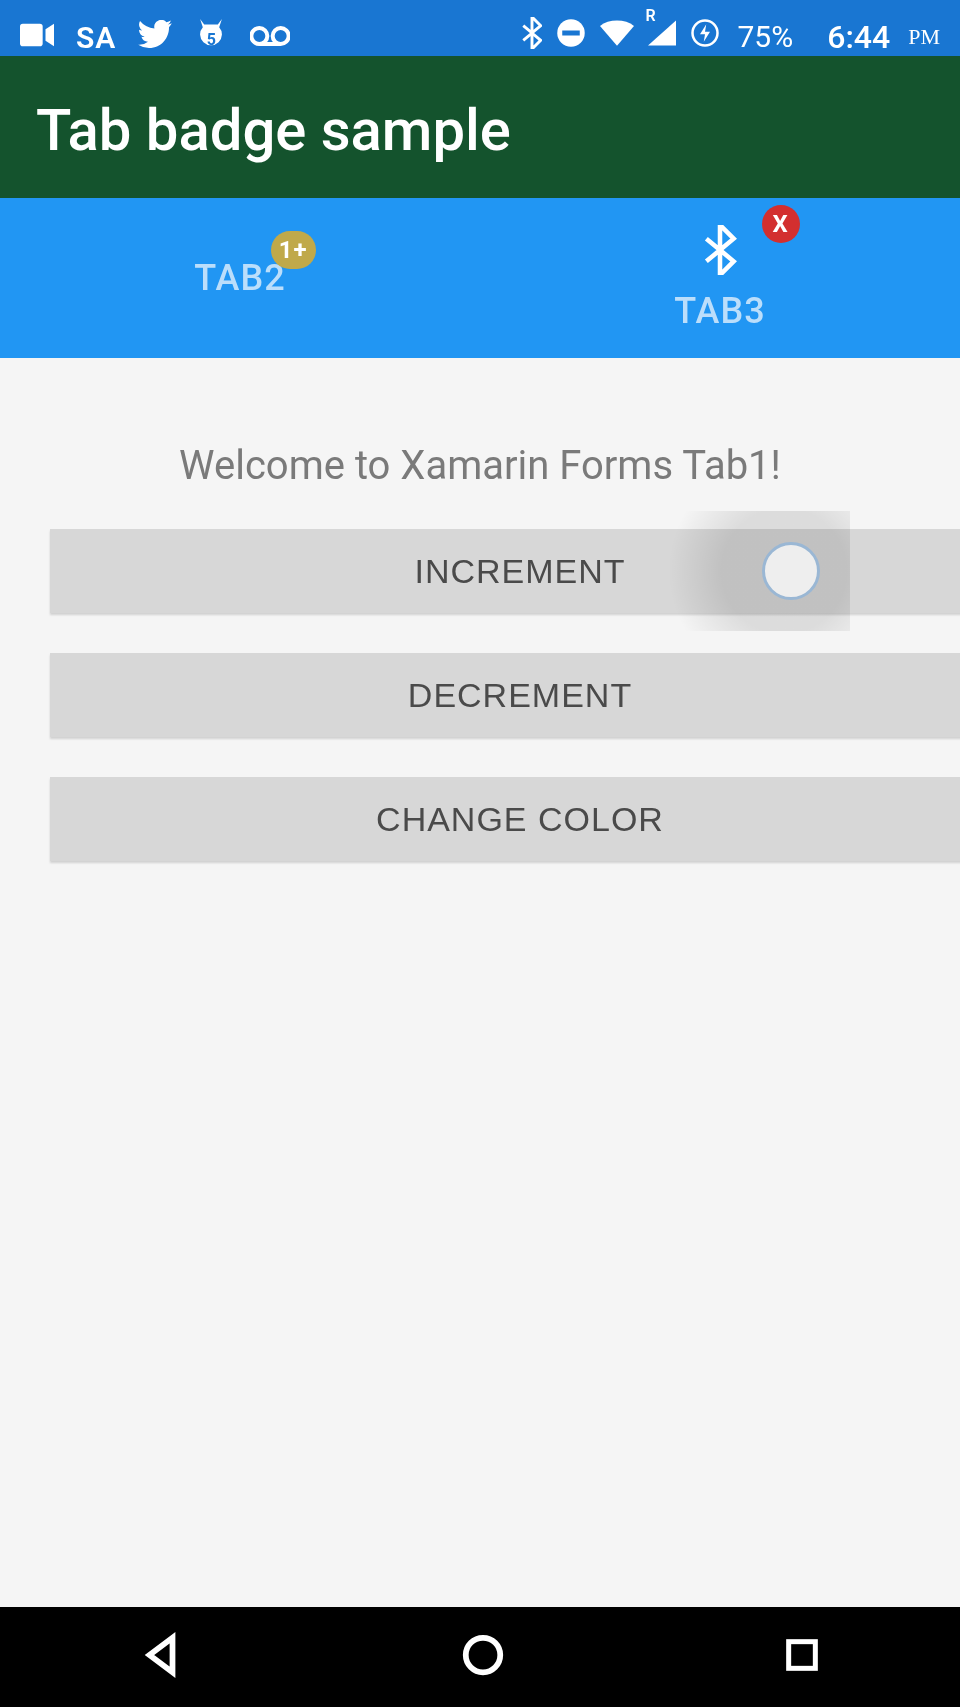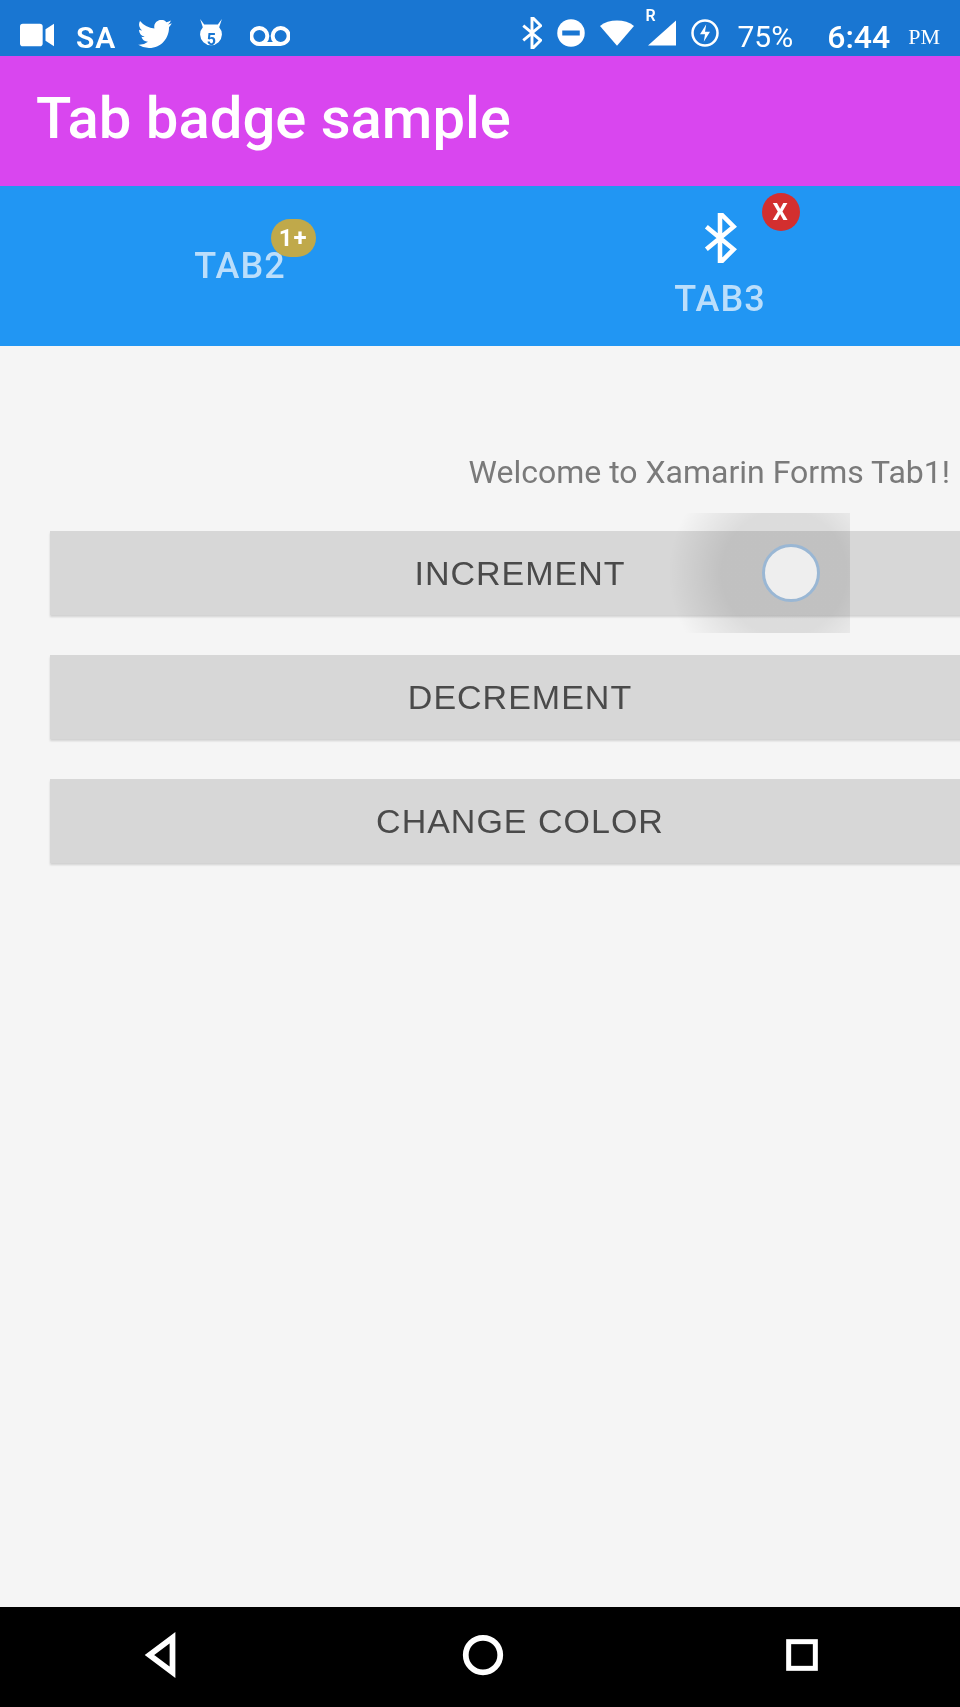--- a/index.html
+++ b/index.html
@@ -23,23 +23,23 @@
   .status-left { display: flex; align-items: center; gap: 22px; flex: 1; }
   .status-right { display: flex; align-items: center; gap: 14px; }
   .status-bar svg { fill: #fff; }
   .sa-text { font-weight: 600; font-size: 30px; letter-spacing: 1px; }
   .battery-text { font-size: 30px; margin-left: 4px; }
   .clock-text { font-size: 32px; font-weight: 500; margin-left: 20px; }
   .ampm { font-size: 22px; margin-left: 4px; font-weight: 500; font-family: Liberation Serif, serif; }
 
   
   .app-bar {
-    background: #d946ef;
+    background: #14532d;
     color: #fff;
-    padding: 28px 36px 34px;
+    padding: 40px 36px 34px;
   }
   .app-title {
     font-size: 58px;
     font-weight: 500;
   }
 
   
   .tab-strip {
     background: #2196F3;
     display: flex;
@@ -91,24 +91,24 @@
   .badge.olive { background: #C0A94A; }
   .tab-icon { margin-bottom: 6px; }
   .tab3 .badge { top: -20px; right: -34px; }
 
   
   .content {
     background: #f5f5f5;
     padding: 0 10px;
   }
   .welcome {
-    text-align: right;
-    font-size: 32px;
+    text-align: center;
+    font-size: 40px;
     color: #7a7a7a;
-    margin: 107px 0 40px;
+    margin: 84px 0 40px;
   }
   .btn {
     width: 100%;
     height: 84px;
     background: #D7D7D7;
     color: #4a4a4a;
     font-size: 34px;
     font-weight: 500;
     letter-spacing: 1px;
     border: none;

